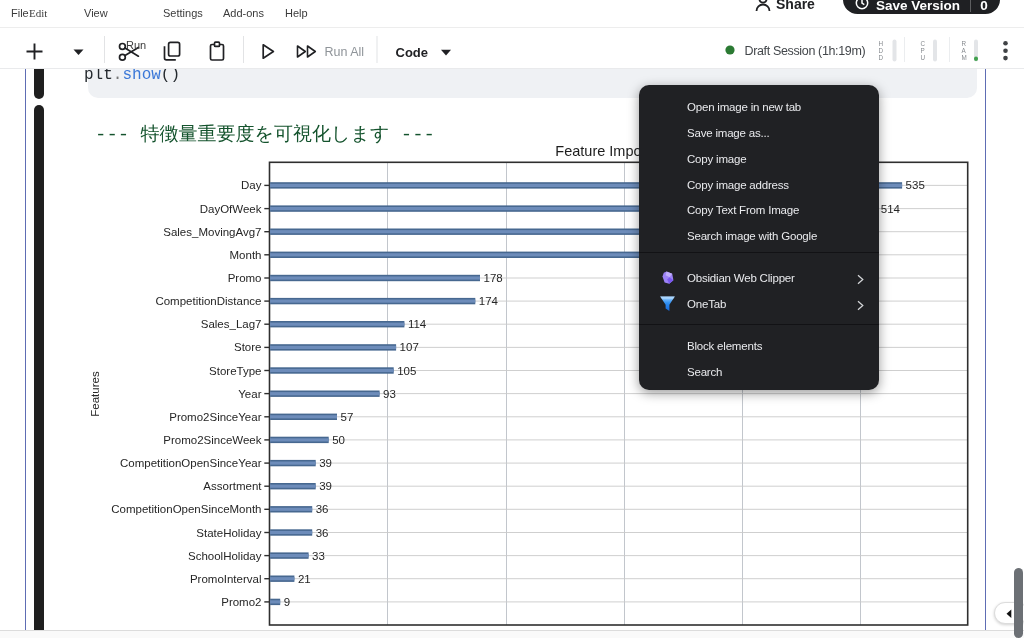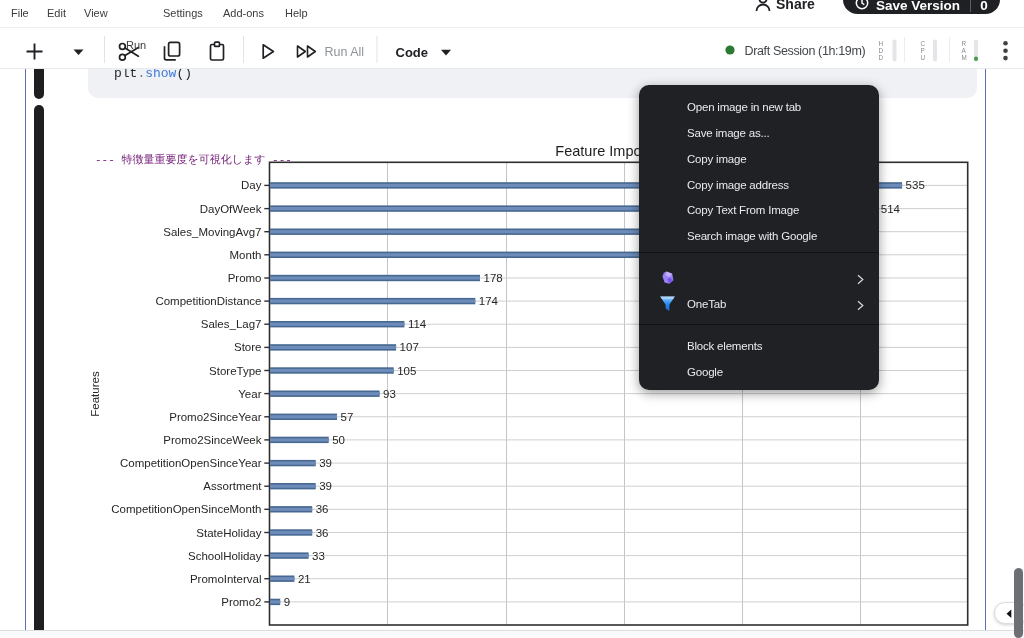--- a/index.html
+++ b/index.html
@@ -21,25 +21,25 @@
   
   #toolbar { left:0; top:28px; width:1024px; height:41px; background:#fff;
     border-bottom:1px solid #e9eaec; z-index:25;padding-left:20px; }
 
   
   #nb { left:0; top:69px; width:1024px; height:562px; background:#fff; overflow:hidden; z-index:5; }
   .blueline { position:absolute; top:0; width:1px; height:562px; background:#5e6db4; }
   .blackbar { position:absolute; left:34px; width:10px; background:#1f1f1f; }
   #cellbg { position:absolute; left:88px; top:-10px; width:889px; height:39px;
     background:#eff1f4; border-radius:10px; }
-  #codetext { position:absolute; left:114px; top:-3px; font-family:"Liberation Mono", monospace;
-    font-size:13px; color:#24292e; }
+  #codetext { position:absolute; left:84px; top:-3px; font-family:"Liberation Mono", monospace;
+    font-size:16px; color:#24292e; }
   #codetext .fn { color:#3b78d8; }
   #outtext { position:absolute; left:95px; top:52px; font-family:"Liberation Mono", monospace;
-    font-size:11px; color:#701a75;margin-top:31px; }
+    font-size:19px; color:#14532d; }
 
   
   #bottomstrip { left:0; top:630px; width:1024px; height:8px; background:#fafafa;
     border-top:1px solid #dcdcdc; z-index:28; }
 
   
   #pillbtn { left:994px; top:602px; width:34px; height:22px; background:#fff;
     border:1px solid #dcdcdc; border-radius:11px; z-index:40;
     box-shadow:0 1px 3px rgba(0,0,0,0.18); }
   #sthumb { left:1014px; top:568px; width:9px; height:70px; background:#6c7075;
@@ -249,21 +249,21 @@
       <g fill="#3f4245">
         <circle cx="985.5" cy="15.3" r="2.3"></circle>
         <circle cx="985.5" cy="22.7" r="2.3"></circle>
         <circle cx="985.5" cy="30.1" r="2.3"></circle>
       </g>
     </svg>
   </div>
 
   <div id="menubar" class="abs">
     <div class="mitem" style="left:11px;">File</div>
-    <div class="mitem" style="left:47px;">Edit</div>
+    <div class="mitem" style="left:29px;font-family:Liberation Serif, serif;">Edit</div>
     <div class="mitem" style="left:84px;">View</div>
     <div class="mitem" style="left:126px;margin-top:32px;">Run</div>
     <div class="mitem" style="left:163px;">Settings</div>
     <div class="mitem" style="left:223px;">Add-ons</div>
     <div class="mitem" style="left:285px;">Help</div>
     <svg style="position:absolute;left:754px;top:-8px;" width="20" height="19" viewBox="0 0 20 19">
       <g fill="none" stroke="#202124" stroke-width="1.8">
         <circle cx="9" cy="7" r="3.6"></circle>
         <path d="M2.5 19 a6.5 6.5 0 0 1 13 0"></path>
         <path d="M16.2 3.5 h5 M18.7 1 v5"></path>
@@ -290,24 +290,25 @@
   <div id="sthumb" class="abs"></div>
 
   <div id="cmenu" class="abs">
     <div class="mi" style="top:9px;">Open image in new tab</div>
     <div class="mi" style="top:35px;">Save image as...</div>
     <div class="mi" style="top:61px;">Copy image</div>
     <div class="mi" style="top:87px;">Copy image address</div>
     <div class="mi" style="top:138px;">Search image with Google</div>
     <div class="mi" style="top:112px;">Copy Text From Image</div>
     <div class="msep" style="top:167px;"></div>
+    <div class="mi" style="top:180px;">Obsidian Web Clipper</div>
     <div class="mi" style="top:206px;">OneTab</div>
     <div class="msep" style="top:239px;"></div>
     <div class="mi" style="top:248px;">Block elements</div>
-    <div class="mi" style="top:274px;">Google</div>
+    <div class="mi" style="top:274px;">Search</div>
     <svg style="position:absolute;left:23px;top:186px;" width="12" height="13" viewBox="0 0 12 13">
       <polygon points="4.6,0.4 10.2,2.8 11.4,9.2 7.2,12.8 2.6,11.6 0.5,5.6 1.8,1.8" fill="#9c82f6"></polygon>
       <polygon points="4.6,0.4 10.2,2.8 7.6,6.2 3.6,4.2" fill="#c0aefb"></polygon>
       <polygon points="7.6,6.2 11.4,9.2 7.2,12.8 5.2,8.6" fill="#7a58ef"></polygon>
     </svg>
     <svg style="position:absolute;left:20px;top:210px;" width="17" height="17" viewBox="0 0 17 17">
       <defs>
           <linearGradient id="otg" x1="0" y1="0" x2="0" y2="1">
         <stop offset="0" stop-color="#9fd1ff"></stop>
             <stop offset="0.45" stop-color="#2e8ff2"></stop>

